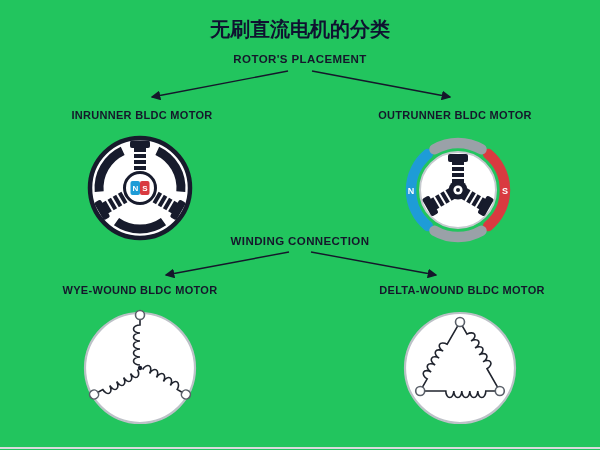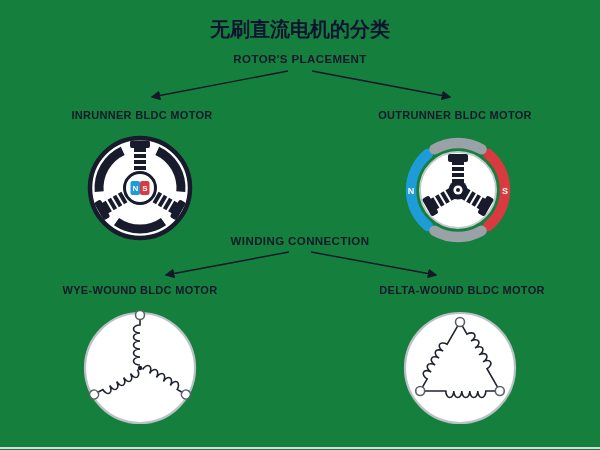--- a/index.html
+++ b/index.html
@@ -1,17 +1,17 @@
 <!DOCTYPE html>
 <html><head>
 <meta charset="utf-8">
 <style>
   html,body { margin:0; padding:0; background:#ffffff; }
   .page-canvas {
-    width:600px; height:450px; background:#15803d; position:relative;
+    width:600px; height:450px; background:#22c55e; position:relative;
     font-family:"Liberation Sans", sans-serif; overflow:hidden;
   }
   svg text { font-family:"Liberation Sans", sans-serif; }
   .title-cn    { font-size:20px; font-weight:bold; fill:#0f1230; }
   .section-lbl { font-size:11.5px; font-weight:bold; fill:#15172b; letter-spacing:.4px; }
   .motor-lbl   { font-size:11px;  font-weight:bold; fill:#15172b; letter-spacing:.3px; }
   .mag-text    { font-size:8px;   font-weight:bold; fill:#ffffff; }
   .mag-text-lg { font-size:9px;   font-weight:bold; fill:#ffffff; }
   .arrow       { stroke:#15172b; stroke-width:1.4; }
   .ink         { fill:#171b2c; }

